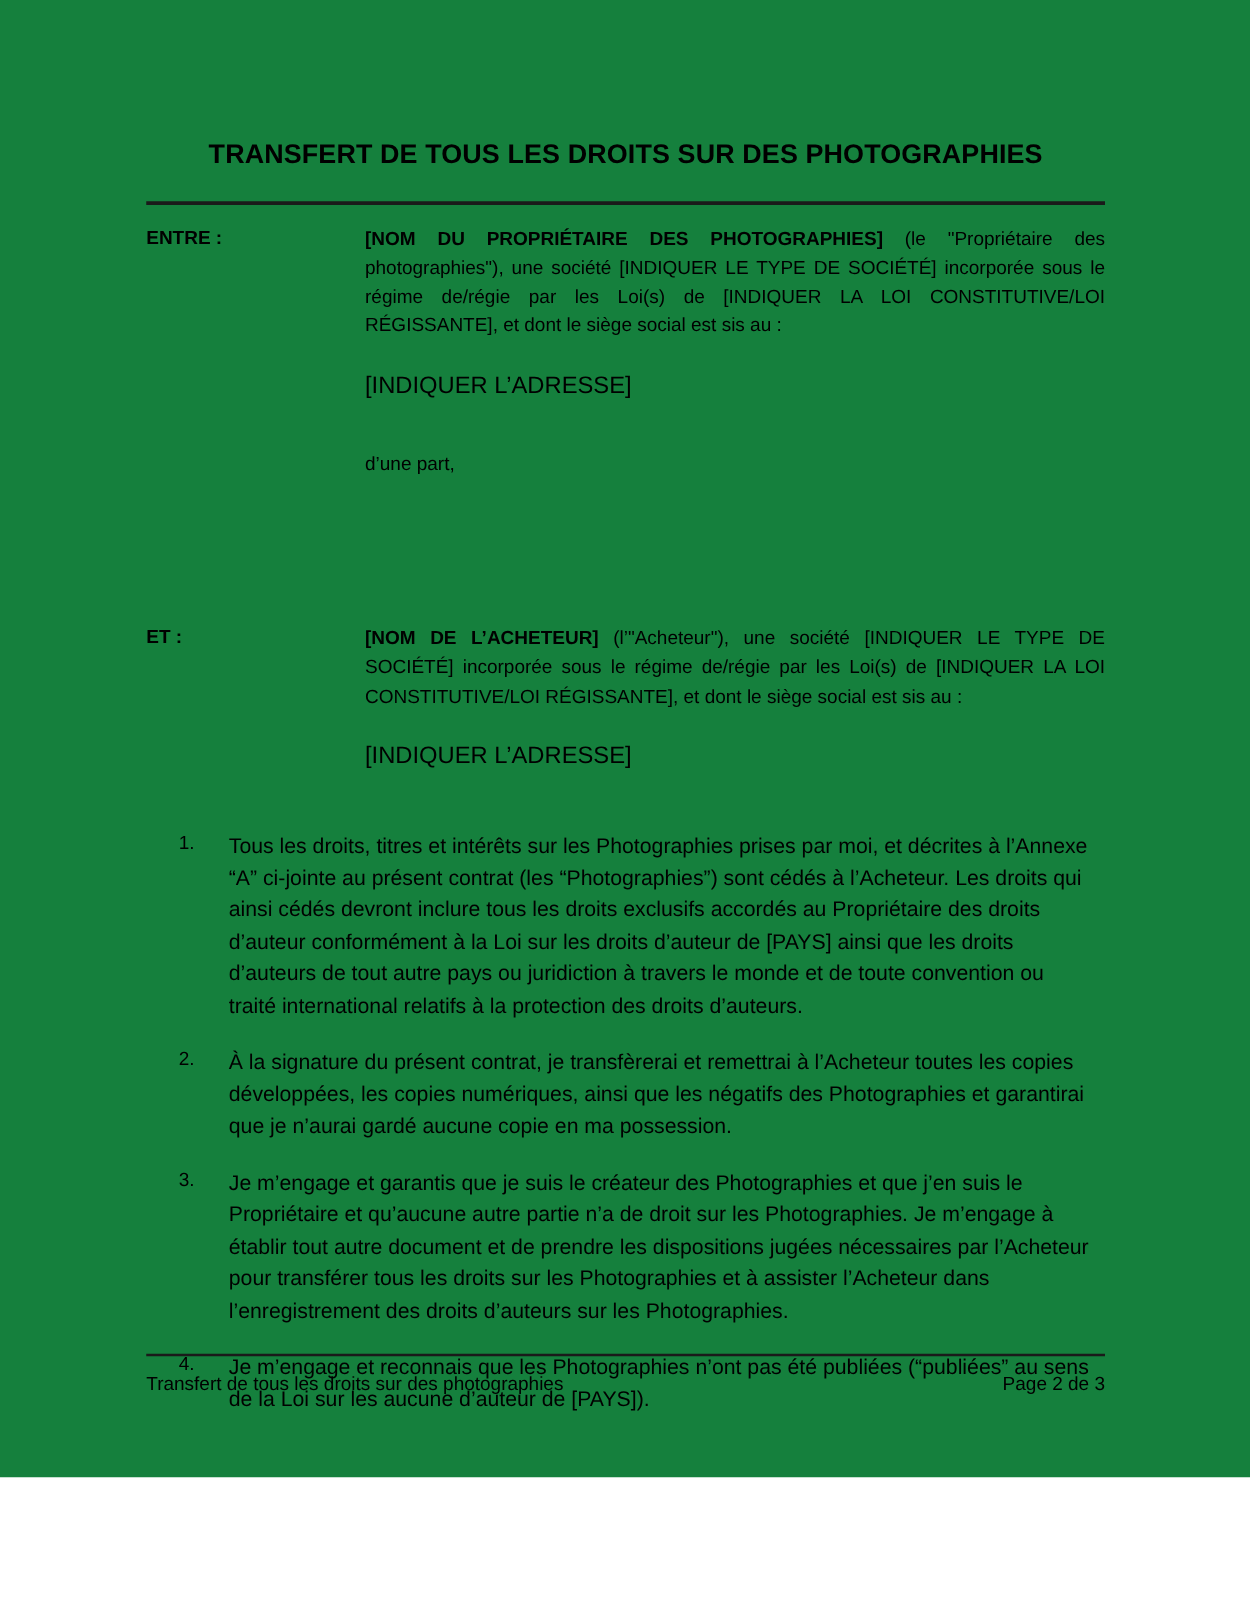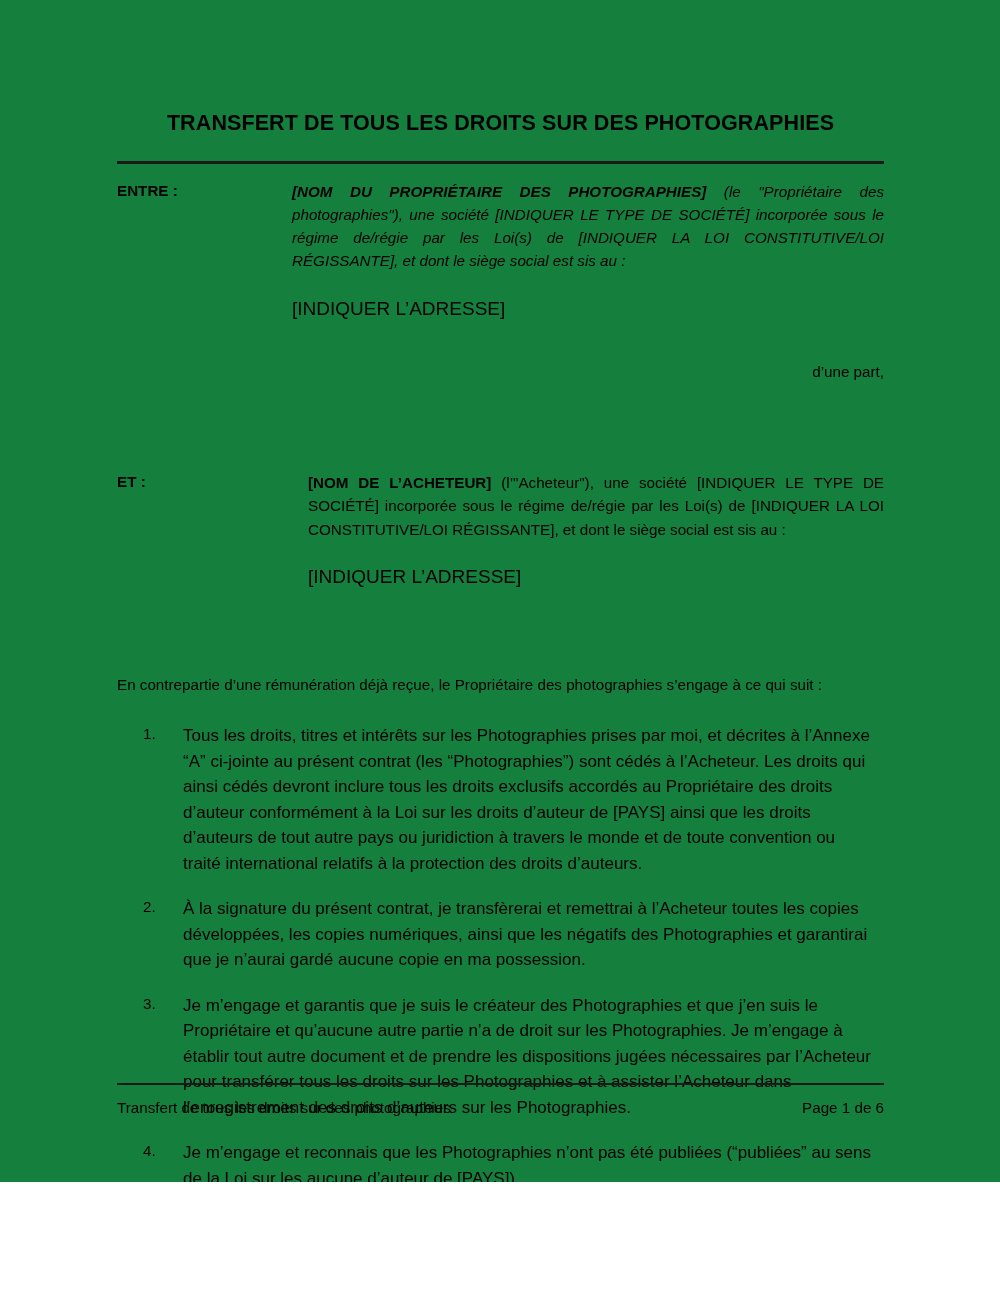--- a/index.html
+++ b/index.html
@@ -51,21 +51,21 @@
     margin-top: 40px;
     font-size: 15.2px;
     line-height: 1.5;
   }
 
   .party-block {
     display: flex;
     align-items: flex-start;
     margin-top: 16px;
   }
-  .party-block.second { margin-top: 72px; gap: 16px; }
+  .party-block.second { margin-top: 100px; }
 
   .party-label {
     flex: 0 0 175px;
     font-size: 15.2px;
     font-weight: bold;
     line-height: 1.5;
     padding-top: 0px;
   }
   .party-body {
     flex: 1 1 auto;
@@ -80,21 +80,20 @@
   .address-line {
     margin-top: 22px;
     font-size: 19px;
     line-height: 1.5;
     text-align: left;
   }
   .side-note {
     margin-top: 38px;
     font-size: 15.2px;
     line-height: 1.5;
-    text-align: right;
   }
 
   .consideration {
     margin-top: 64px;
     font-size: 15.2px;
     line-height: 1.5;
   }
 
   
   .clauses {
@@ -152,39 +151,38 @@
   <div class="content">
 
     <h1 class="doc-title">TRANSFERT DE TOUS LES DROITS SUR DES PHOTOGRAPHIES</h1>
 
     <hr class="title-rule">
 
 
     <div class="party-block">
       <div class="party-label">ENTRE :</div>
       <div class="party-body">
-        <p style="margin:0;font-style:italic;">
+        <p style="margin:0;">
           <span class="lead">[NOM DU PROPRIÉTAIRE DES PHOTOGRAPHIES]</span><span> (le "Propriétaire des photographies"), une société [INDIQUER LE TYPE DE SOCIÉTÉ] incorporée sous le régime de/régie par les Loi(s) de [INDIQUER LA LOI CONSTITUTIVE/LOI RÉGISSANTE], et dont le siège social est sis au :</span>
         </p>
         <p class="address-line">[INDIQUER L’ADRESSE]</p>
         <p class="side-note">d’une part,</p>
       </div>
     </div>
 
     <div class="party-block second">
       <div class="party-label">ET :</div>
       <div class="party-body">
         <p style="margin:0;">
           <span class="lead">[NOM DE L’ACHETEUR]</span><span> (l’"Acheteur"), une société [INDIQUER LE TYPE DE SOCIÉTÉ] incorporée sous le régime de/régie par les Loi(s) de [INDIQUER LA LOI CONSTITUTIVE/LOI RÉGISSANTE], et dont le siège social est sis au :</span>
         </p>
         <p class="address-line">[INDIQUER L’ADRESSE]</p>
       </div>
     </div>
 
-    <p class="consideration">En contrepartie d’une rémunération déjà reçue, le Propriétaire des photographies s’engage à ce qui suit :</p>
 
     <div class="clauses">
 
       <div class="clause">
         <div class="clause-num">1.</div>
         <div class="clause-text">Tous les droits, titres et intérêts sur les Photographies prises par moi, et décrites à l’Annexe “A” ci-jointe au présent contrat (les “Photographies”) sont cédés à l’Acheteur. Les droits qui ainsi cédés devront inclure tous les droits exclusifs accordés au Propriétaire des droits d’auteur conformément à la Loi sur les droits d’auteur de [PAYS] ainsi que les droits d’auteurs de tout autre pays ou juridiction à travers le monde et de toute convention ou traité international relatifs à la protection des droits d’auteurs.</div>
       </div>
 
       <div class="clause">
         <div class="clause-num">2.</div>
@@ -202,17 +200,17 @@
       </div>
 
     </div>
 
   </div>
 
   <div class="footer">
     <hr class="footer-rule">
     <div class="footer-row">
       <div class="footer-left">Transfert de tous les droits sur des photographies</div>
-      <div class="footer-right">Page 1 de 6</div>
+      <div class="footer-right">Page 2 de 3</div>
     </div>
   </div>
 
 </div>
 
 </body></html>

